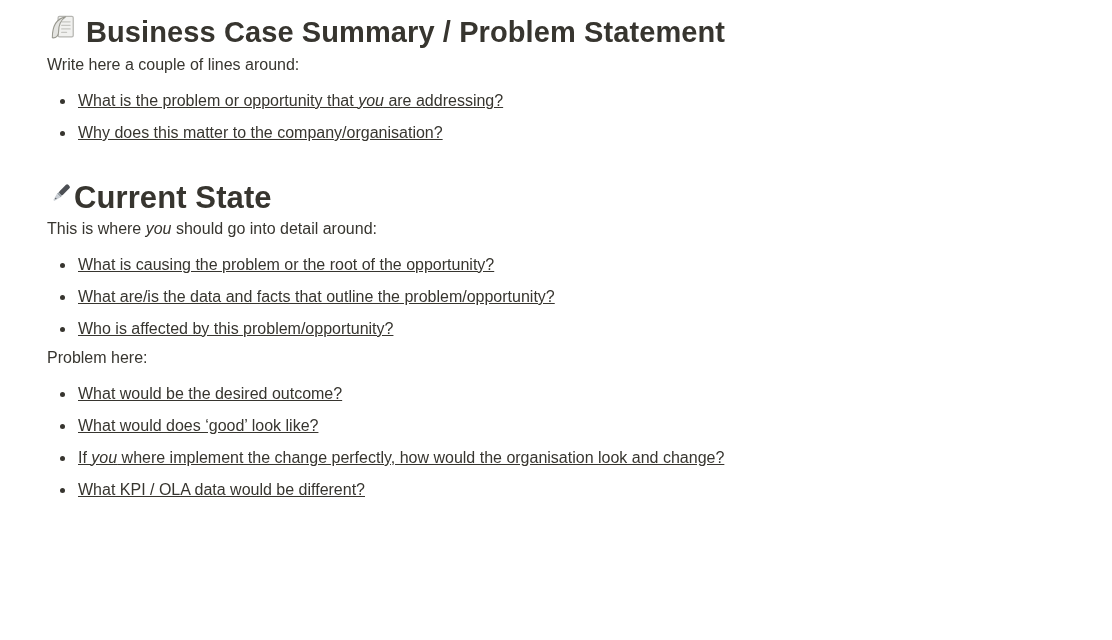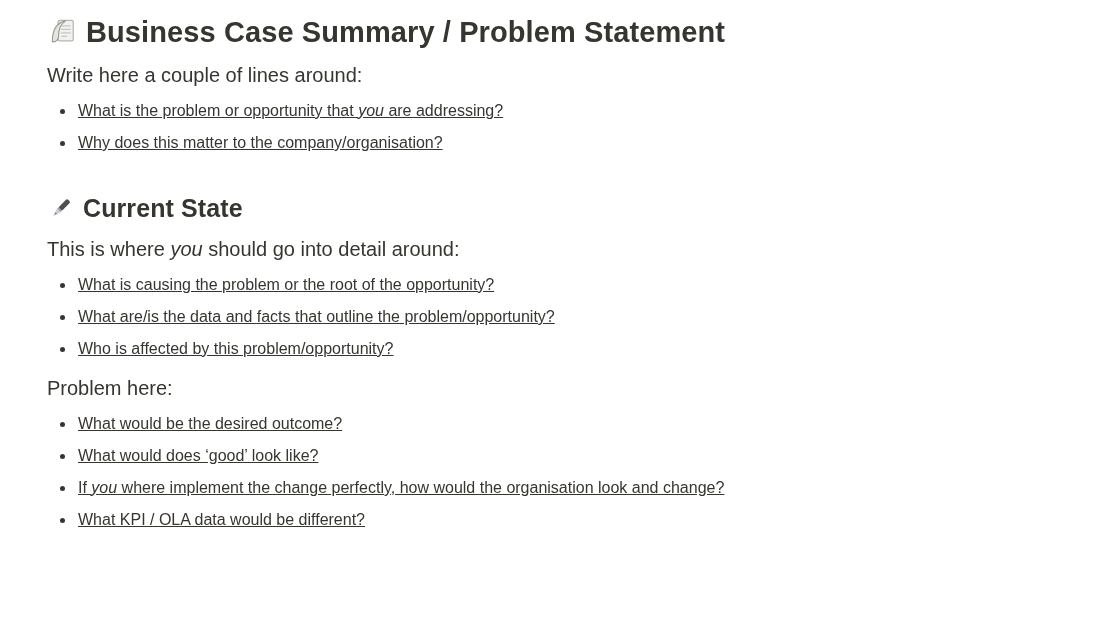--- a/index.html
+++ b/index.html
@@ -10,43 +10,43 @@
     overflow: hidden;
     font-family: "Liberation Sans", "DejaVu Sans", sans-serif;
     color: #37352f;
   }
   .page {
     padding: 12px 40px 0 47px;
     box-sizing: border-box;
   }
   h1, h2 {
     display: flex;
-    align-items: center;
+    align-items: flex-start;
     font-weight: 700;
     color: #37352f;
     letter-spacing: 0.1px;
   }
   h1 {
     font-size: 29px;
     line-height: 40px;
     margin: 0;
     gap: 7px;
   }
   h2 {
-    font-size: 25px;
+    font-size: 31px;
     line-height: 36px;
     margin: 31px 0 0 0;
-    gap: 9px;
+    gap: 0;
   }
   .icon { display: inline-flex; flex: 0 0 auto; }
   .icon svg { display: block; }
   p.intro {
-    font-size: 20px;
+    font-size: 16px;
     line-height: 24px;
-    margin: 11px 0 0 0;
+    margin: 1px 0 0 0;
   }
   ul.bullets {
     margin: 8px 0 0 0;
     padding: 0 0 0 29px;
     list-style: disc outside;
   }
   ul.bullets li {
     font-size: 16px;
     line-height: 24px;
     padding: 4px 2px;

